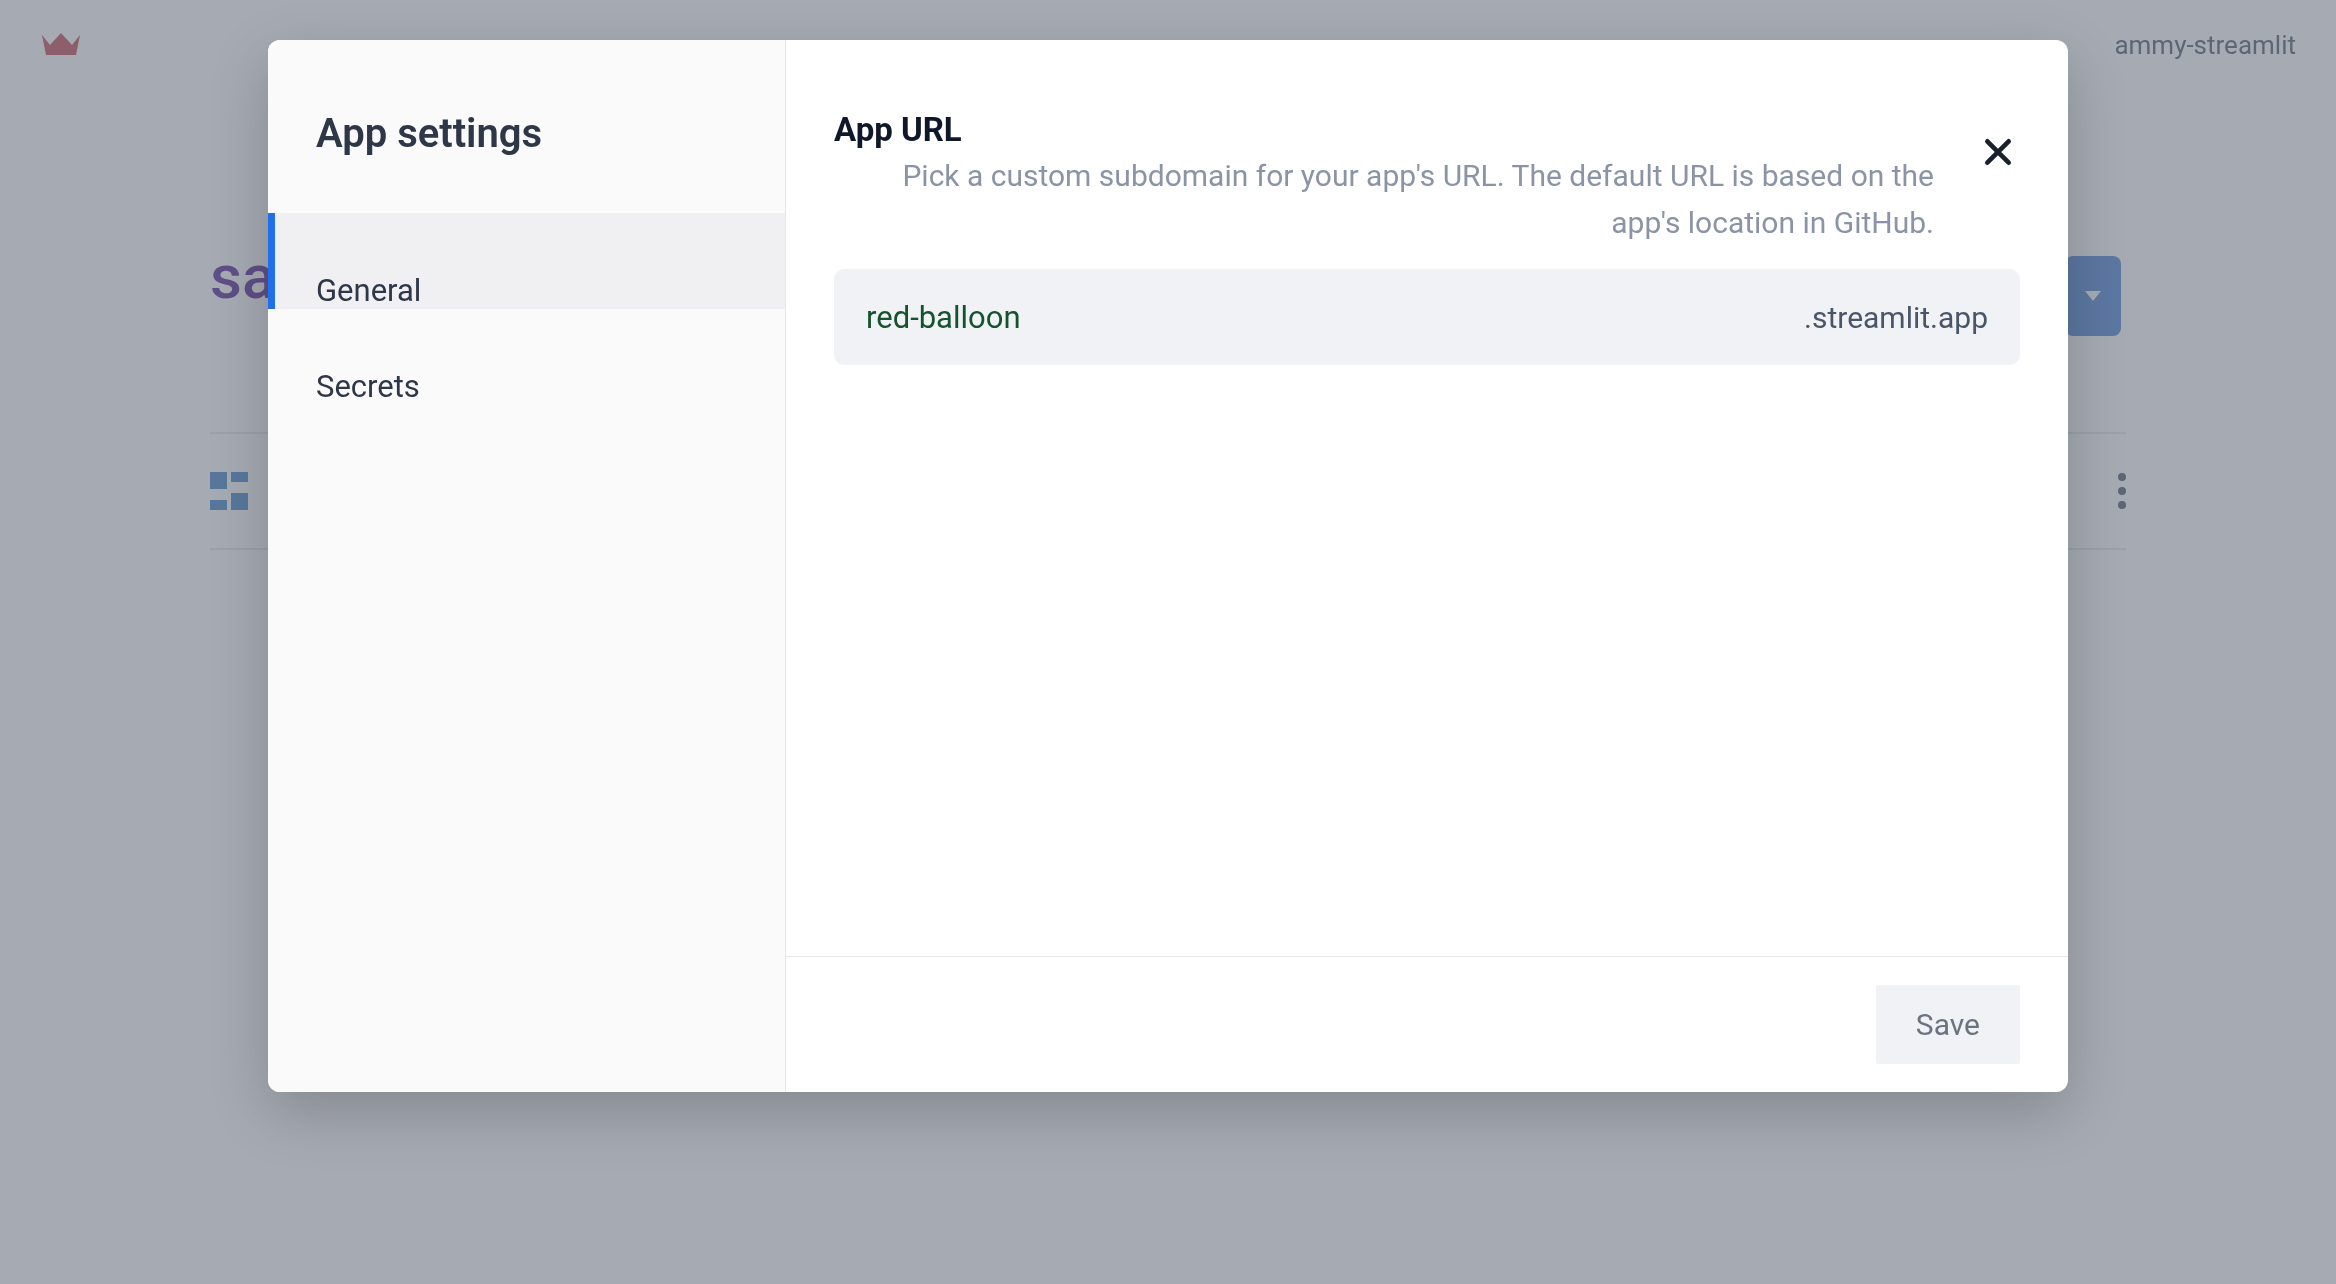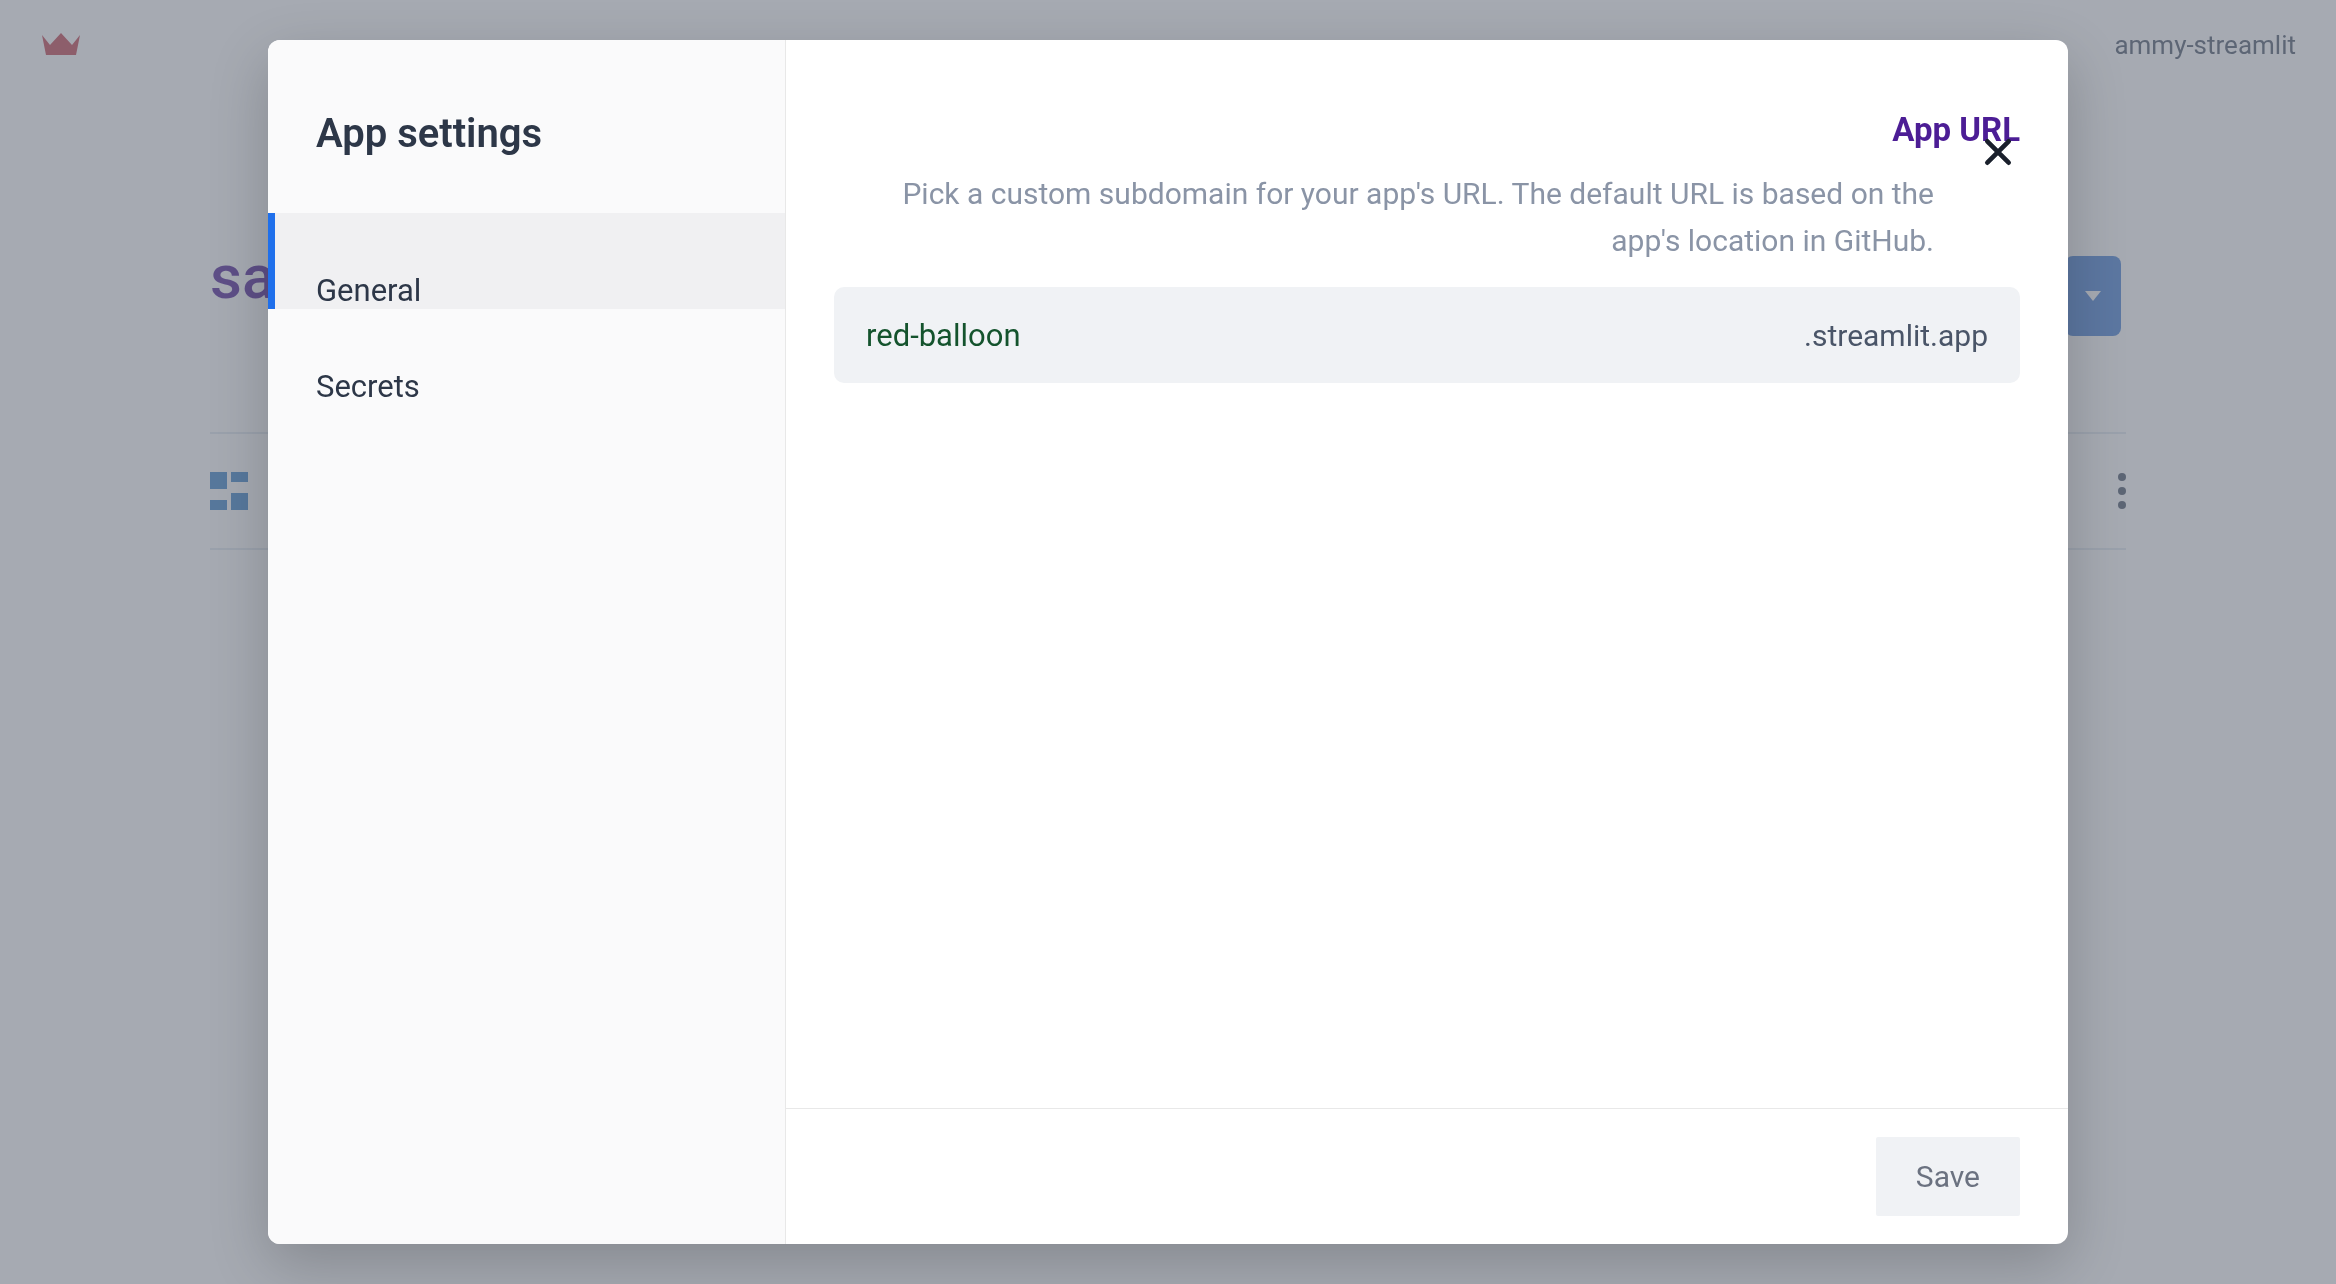--- a/index.html
+++ b/index.html
@@ -131,21 +131,21 @@
       bottom: 0;
       background: rgba(107, 114, 126, 0.6);
       display: flex;
       align-items: flex-start;
       justify-content: center;
       padding-top: 40px;
     }
     
     .modal {
       width: 1800px;
-      height: 1204px;
+      height: 1052px;
       background: #ffffff;
       border-radius: 12px;
       display: flex;
       overflow: hidden;
       box-shadow: 0 20px 60px rgba(0,0,0,0.2);
     }
     
     .modal-sidebar {
       width: 518px;
       background: #fafafb;
@@ -210,23 +210,22 @@
     }
     
     .close-btn svg {
       width: 32px;
       height: 32px;
     }
     
     .section-title {
       font-size: 33px;
       font-weight: 700;
-      color: #4c1d95;
-      margin-bottom: 22px;
-      text-align: right;
+      color: #0f172a;
+      margin-bottom: 4px;
     }
     
     .section-desc {
       font-size: 30px;
       line-height: 1.55;
       color: #8a94a6;
       max-width: 1100px;
       margin-bottom: 23px;
       text-align: right;
     }

